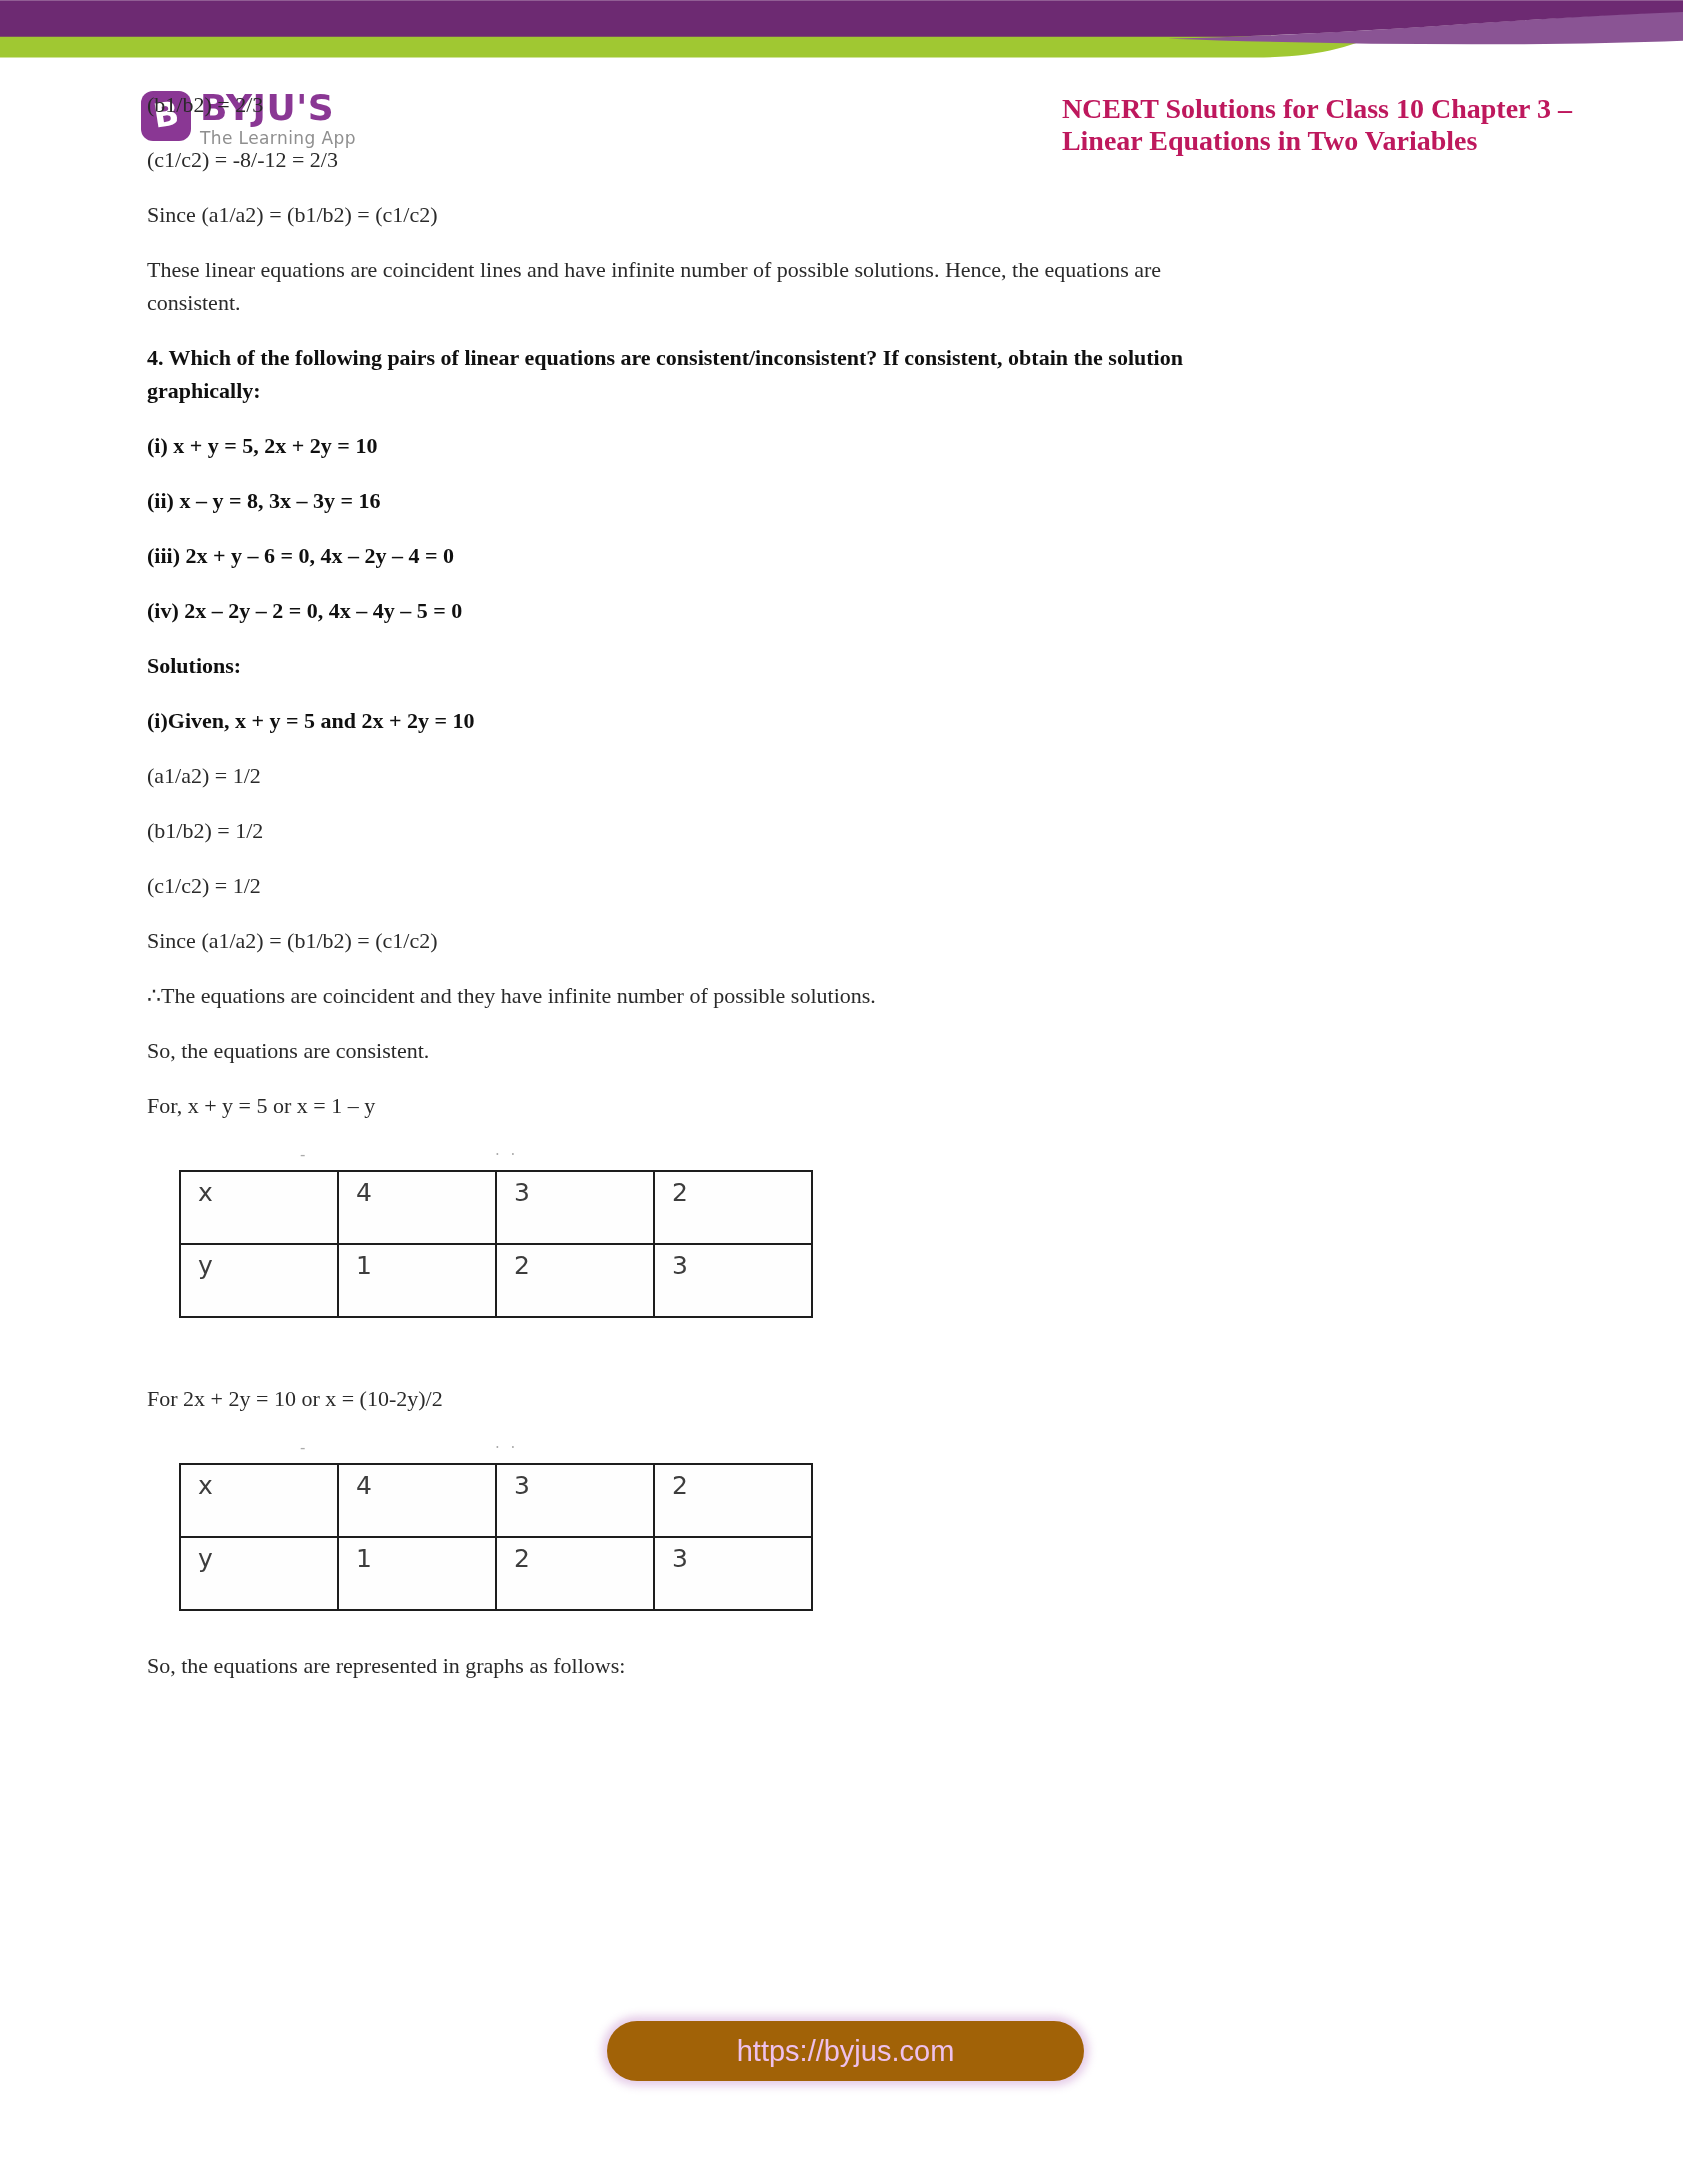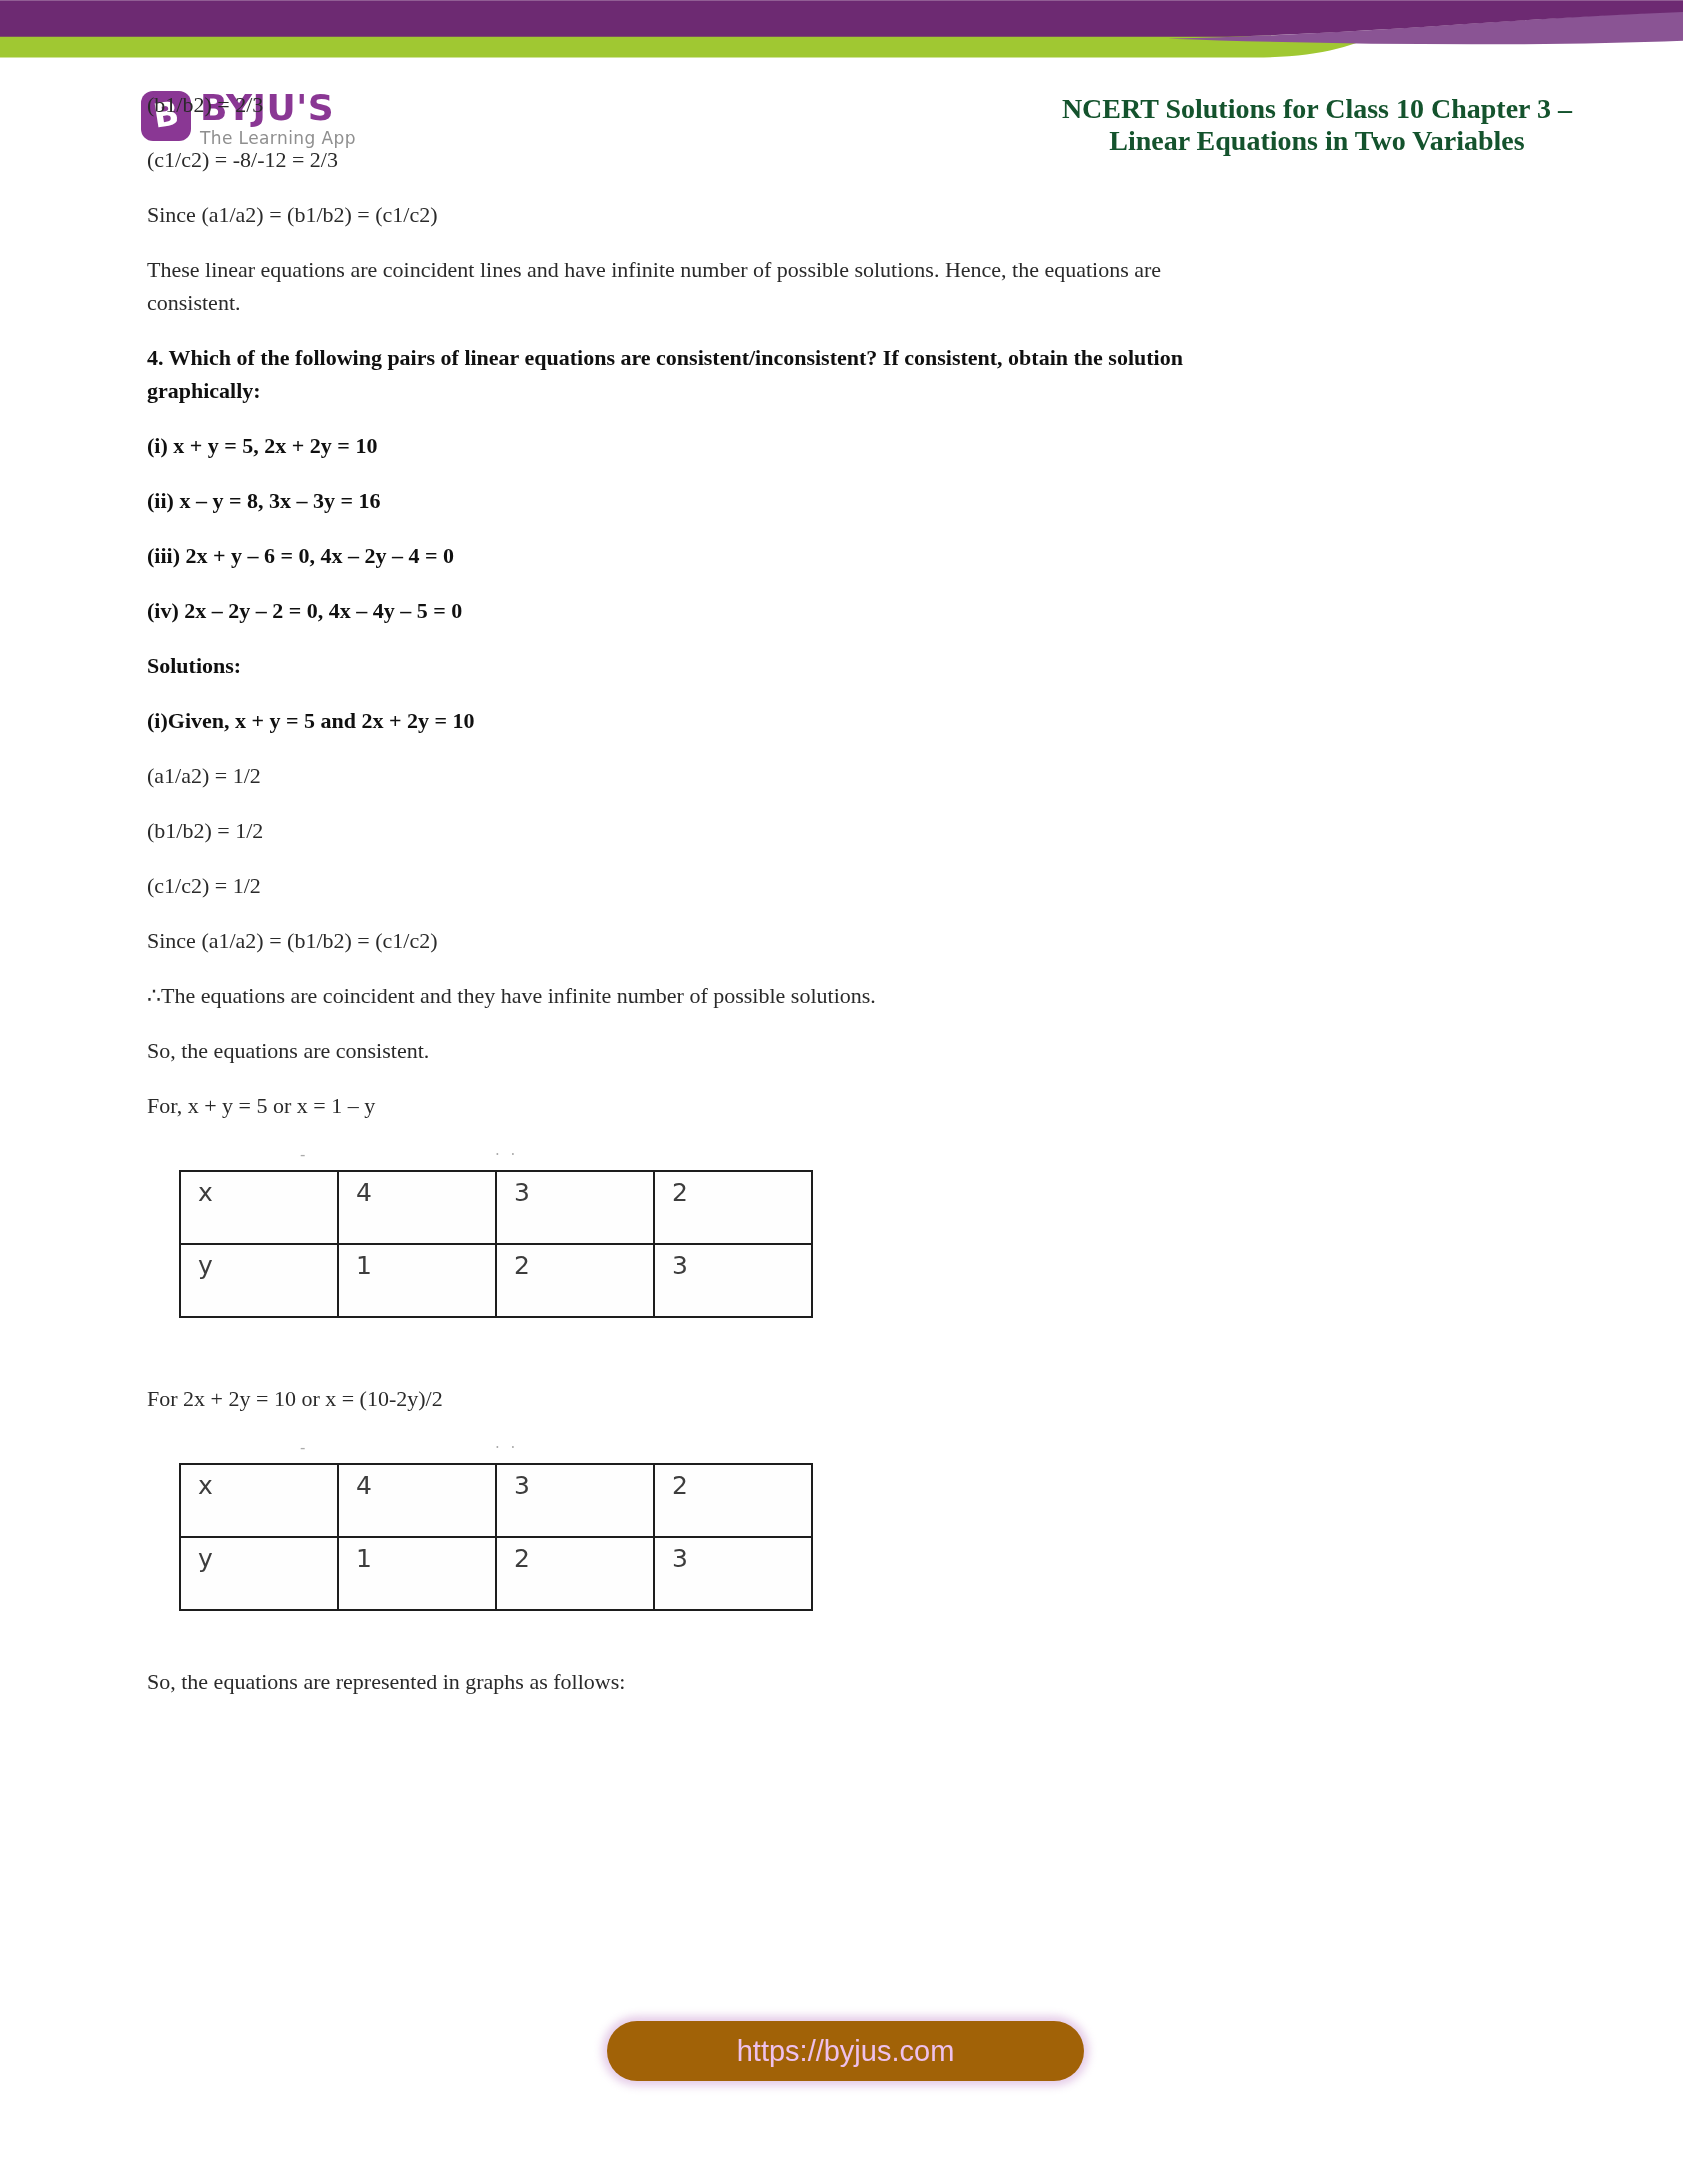--- a/index.html
+++ b/index.html
@@ -29,22 +29,22 @@
     font-family:"DejaVu Sans", sans-serif; font-weight:bold; font-size:36px;
     line-height:34px; color:#8a3794; letter-spacing:0.5px;
   }
   .brand-tagline {
     font-family:"DejaVu Sans", sans-serif; font-size:17px; color:#8f8f8f;
     margin-top:3px; letter-spacing:0.4px;
   }
 
   
   .doc-title {
-    position:absolute; top:93px; right:111px; text-align:center;
-    font-weight:bold; font-size:28px; line-height:32px; color:#14532d;
+    position:absolute; top:93px; right:111px; text-align:left;
+    font-weight:bold; font-size:28px; line-height:32px; color:#be185d;
   }
 
   
   .doc {
     position:absolute; left:147px; top:0; width:1406px;
     padding-top:88px; font-size:22px; color:#2a2a2a;
   }
   .para { margin:0 0 22px 0; line-height:33px; }
   .para .line { white-space:nowrap; }
   .para.bold { font-weight:bold; color:#101010; }
@@ -61,21 +61,21 @@
   
   table.vtable { border-collapse:collapse; margin-left:32px; }
   table.vtable td {
     border:2px solid #1d1d1d; width:139px; height:65px;
     vertical-align:top; padding:6px 0 0 17px;
     font-family:"DejaVu Sans", sans-serif; font-size:25px; color:#3d3d3d;
     background:#fefefe;
   }
 
   .mt65 { margin-top:64px; }
-  .mt68 { margin-top:54px; }
+  .mt68 { margin-top:38px; }
   .marks.second { margin-top:0; }
 
   
   .footer-pill {
     position:absolute; left:607px; top:2021px; width:477px; height:60px;
     background:#a16207; border-radius:34px;
     display:flex; align-items:center; justify-content:center;
     font-family:"Liberation Sans", sans-serif; font-size:29px; color:#eec0ec;
     box-shadow:0 0 9px 5px rgba(197,143,205,0.45);
     cursor:pointer;

